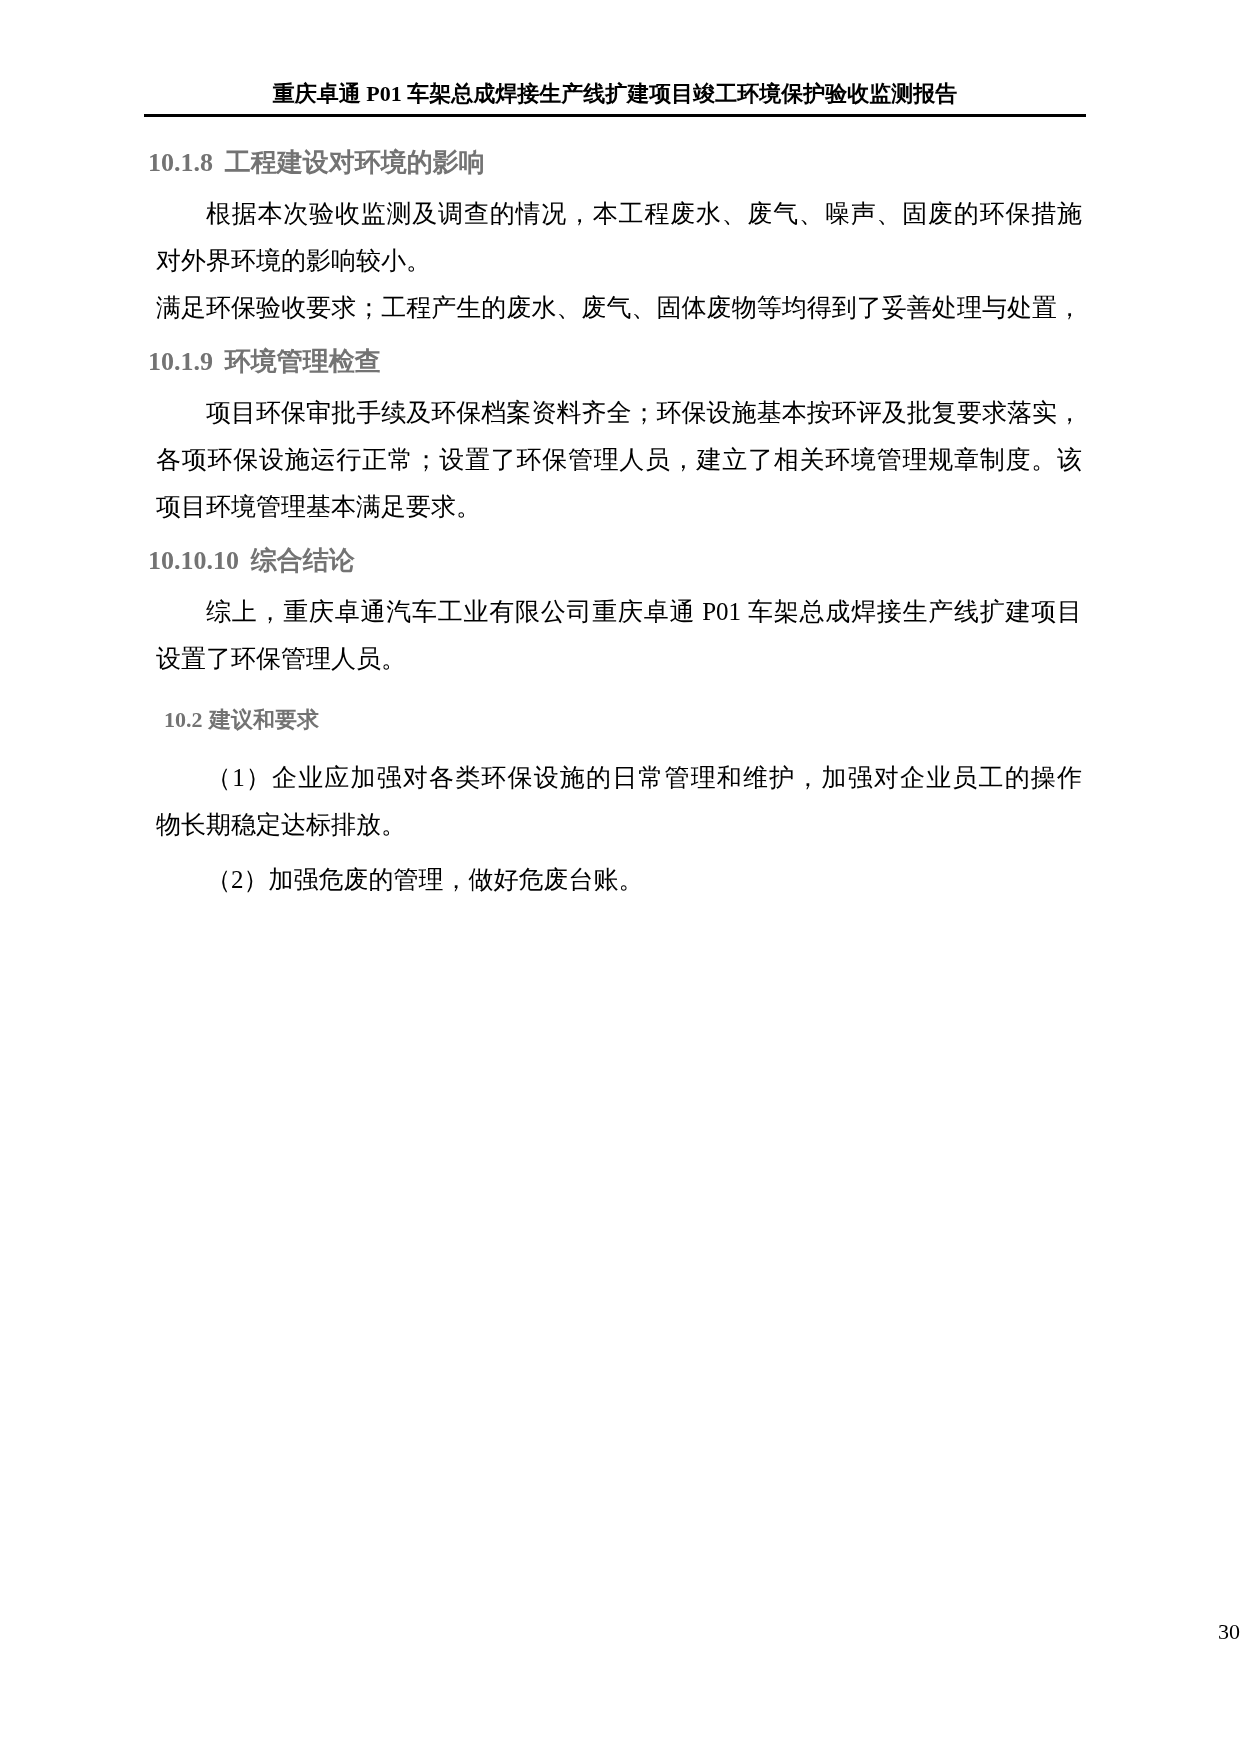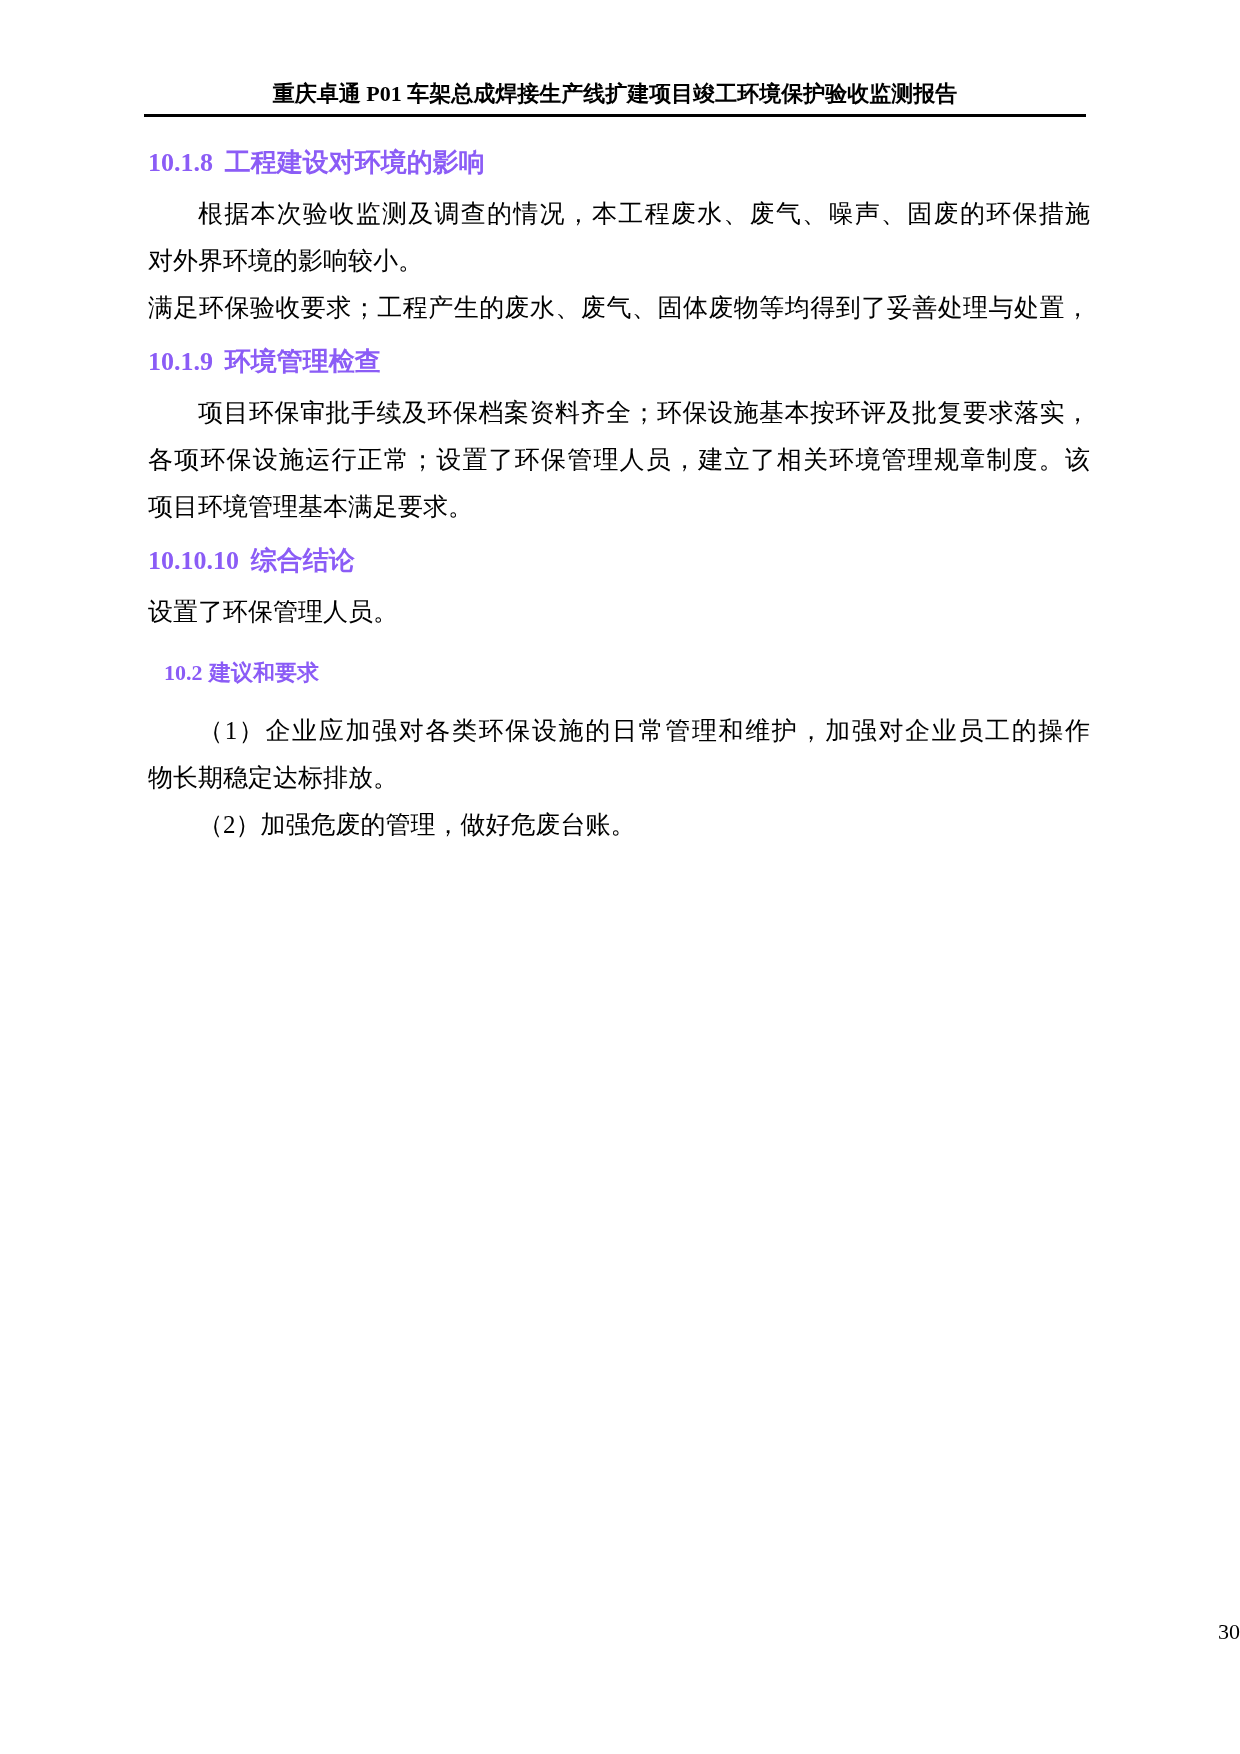--- a/index.html
+++ b/index.html
@@ -35,38 +35,38 @@
   .main {
     position: absolute;
     top: 132px;
     left: 148px;
     width: 942px;
   }
   h2.sec-heading, h3.sec-heading {
     margin: 0;
     font-family: "Liberation Serif", "DejaVu Serif", serif;
     font-weight: bold;
-    color: #8b5cf6;
+    color: #737373;
   }
   h3.sec-heading {
     font-size: 26px;
     line-height: 34px;
     margin-top: 14px;
     margin-bottom: 10px;
   }
   h2.sec-heading {
     font-size: 22px;
     line-height: 44px;
     margin-top: 16px;
     margin-bottom: 12px;
     margin-left: 16px;
   }
   h3.sec-heading .sec-number { margin-right: 0.45em; }
   h2.sec-heading .sec-number { margin-right: 0.30em; }
-  .paragraph { margin: 0; }
+  .paragraph { margin: 8px; }
   .line {
     font-size: 25px;
     line-height: 47px;
     text-align: justify;
     text-justify: inter-ideograph;
     white-space: nowrap;
   }
   .line.fill {
     white-space: normal;
     text-align-last: justify;
@@ -99,20 +99,21 @@
         <div class="line fill">满足环保验收要求；工程产生的废水、废气、固体废物等均得到了妥善处理与处置，</div>
       </div>
       <h3 class="sec-heading"><span class="sec-number">10.1.9</span><span class="sec-title">环境管理检查</span></h3>
       <div class="paragraph">
         <div class="line fill indent">项目环保审批手续及环保档案资料齐全；环保设施基本按环评及批复要求落实，</div>
         <div class="line fill">各项环保设施运行正常；设置了环保管理人员，建立了相关环境管理规章制度。该</div>
         <div class="line">项目环境管理基本满足要求。</div>
       </div>
       <h3 class="sec-heading"><span class="sec-number">10.10.10</span><span class="sec-title">综合结论</span></h3>
       <div class="paragraph">
+        <div class="line fill indent">综上，重庆卓通汽车工业有限公司重庆卓通 P01 车架总成焊接生产线扩建项目</div>
         <div class="line">设置了环保管理人员。</div>
       </div>
       <h2 class="sec-heading"><span class="sec-number">10.2</span><span class="sec-title">建议和要求</span></h2>
       <div class="paragraph">
         <div class="line fill indent">（1）企业应加强对各类环保设施的日常管理和维护，加强对企业员工的操作</div>
         <div class="line">物长期稳定达标排放。</div>
       </div>
       <div class="paragraph">
         <div class="line indent">（2）加强危废的管理，做好危废台账。</div>
       </div>

